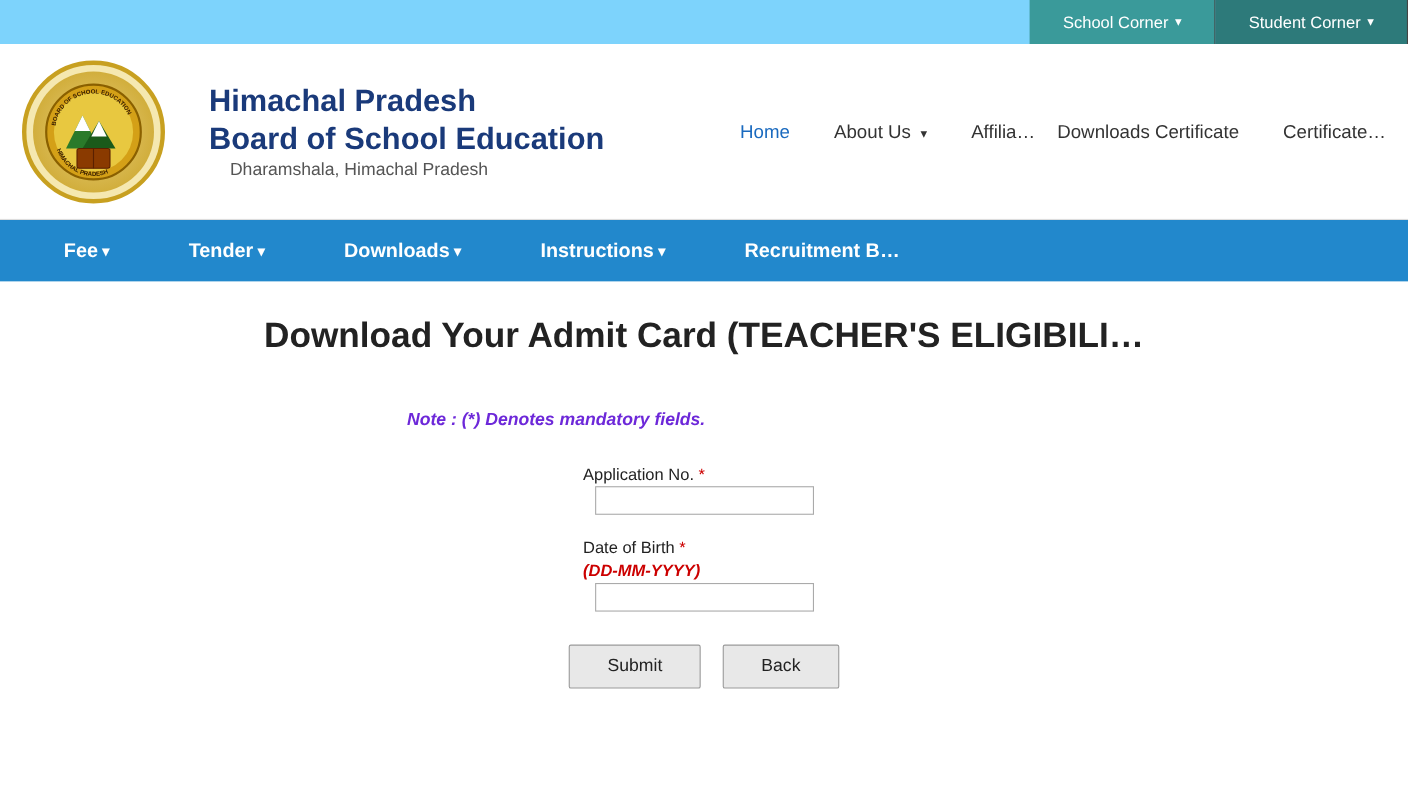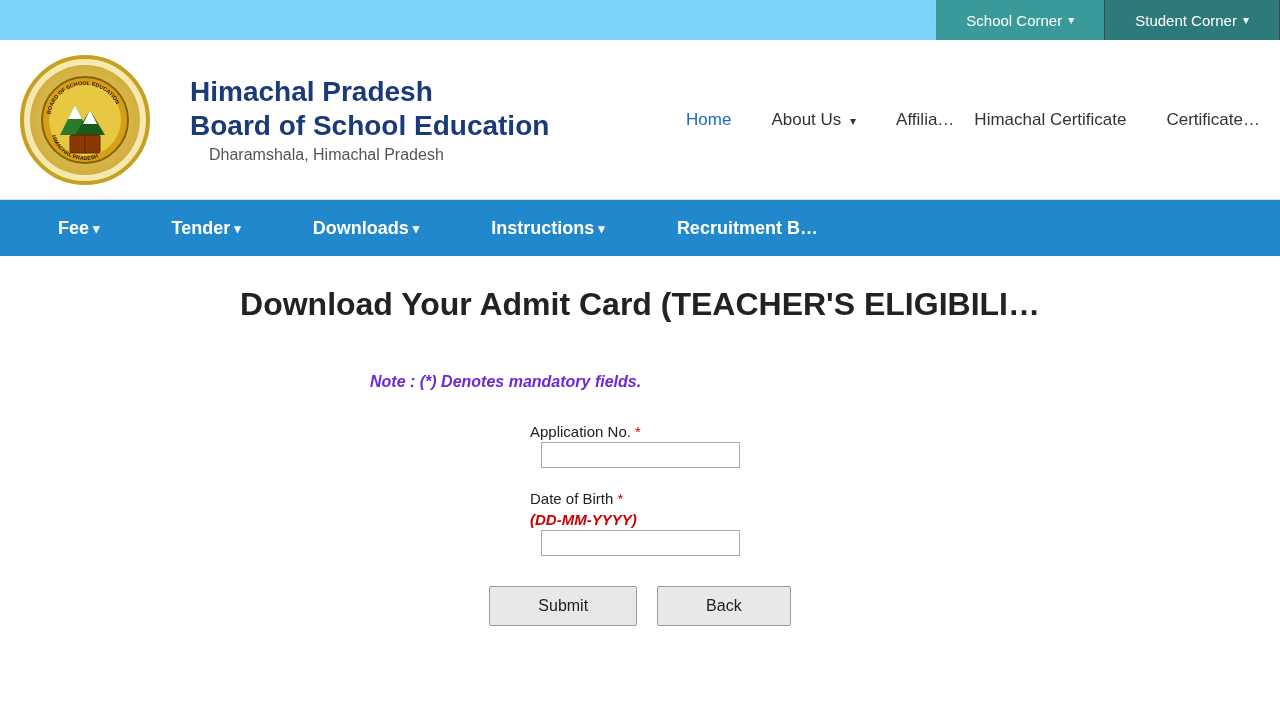--- a/index.html
+++ b/index.html
@@ -191,21 +191,21 @@
       outline: none;
       background: #fff;
     }
     .btn-row {
       display: flex;
       justify-content: center;
       gap: 20px;
       margin-top: 30px;
     }
     .btn {
-      padding: 10px 48px;
+      padding: 10px 34px;
       font-size: 16px;
       font-weight: 500;
       cursor: pointer;
       border: 1px solid #999;
       background: #e8e8e8;
       color: #222;
       border-radius: 2px;
     }
   </style>
 </head>
@@ -268,21 +268,21 @@
       <div class="nav-item">
         <span>About Us</span>
         <span class="arrow">▾</span>
       </div>
       <div class="nav-item">
         <span>Affilia…</span>
       </div>
     </div>
     <div class="nav-row">
       <div class="nav-item">
-        <span>Himachal Certificate</span>
+        <span>Downloads Certificate</span>
       </div>
       <div class="nav-item">
         <span>Certificate…</span>
       </div>
     </div>
   </div>
 </div>
 
 <div class="blue-nav">
   <div class="blue-nav-item">

